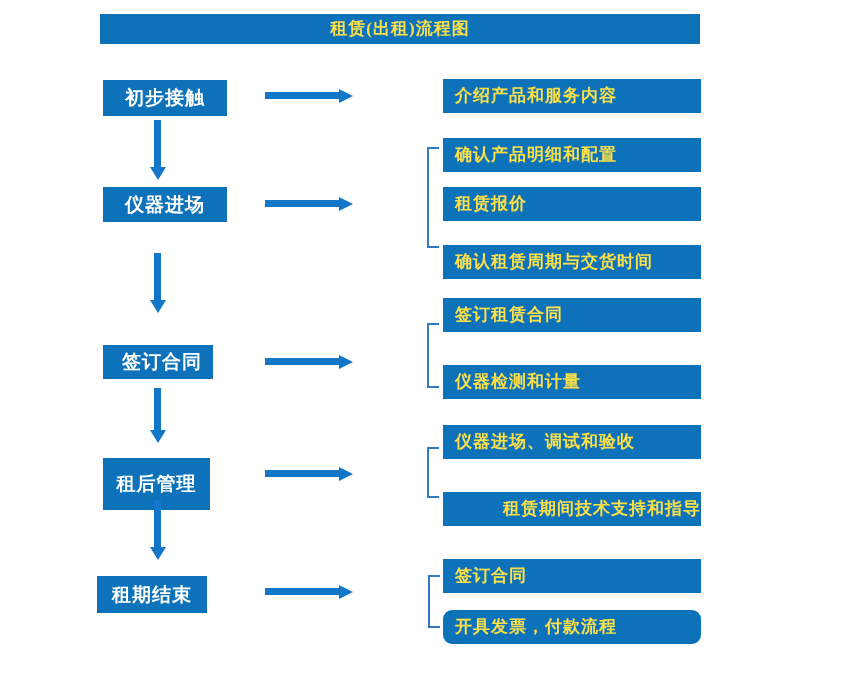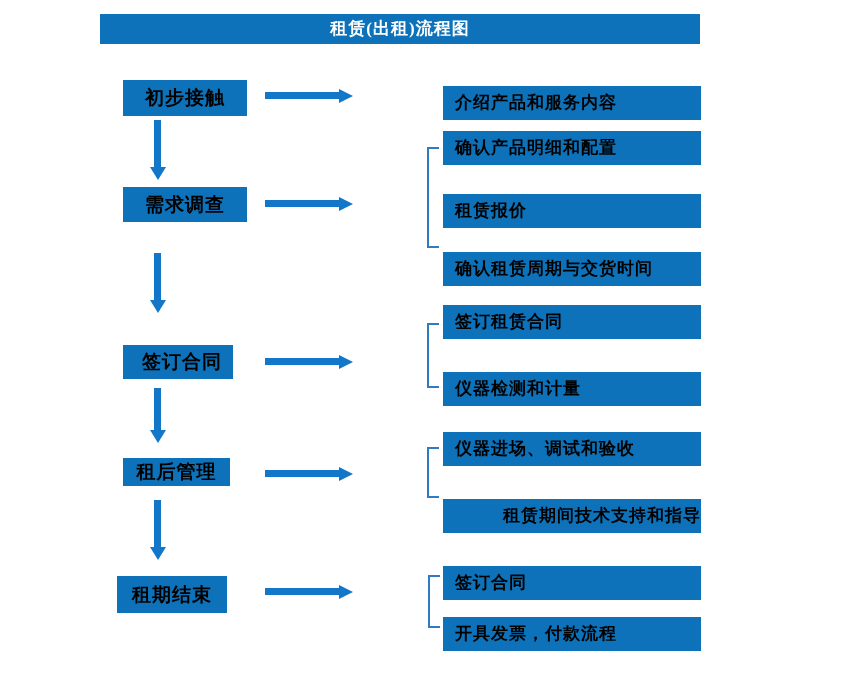--- a/index.html
+++ b/index.html
@@ -11,47 +11,45 @@
   }
   #canvas {
     position: relative;
     width: 844px; height: 688px;
     background: #ffffff;
   }
   .title-bar {
     position: absolute;
     left: 100px; top: 14px; width: 600px; height: 30px;
     background: var(--box-blue, #0D72B9);
-    color: #ffffff;
+    color: #fde047;
     font-size: 17px; font-weight: bold;
     text-align: center; line-height: 30px;
     letter-spacing: 1px;
   }
   .stage-box {
     position: absolute;
     background: var(--box-blue, #0D72B9);
-    color: #000000;
+    color: #ffffff;
     font-size: 19px; font-weight: bold;
     text-align: center;
     display: flex; align-items: center; justify-content: center;
     letter-spacing: 1px;
     box-sizing: border-box;
-    margin-left: 20px;
   }
   .out-box {
     position: absolute;
     left: 443px; width: 258px; height: 34px;
     background: var(--box-blue, #0D72B9);
-    color: #000000;
+    color: #fde047;
     font-size: 17px; font-weight: bold;
     line-height: 34px;
     padding-left: 12px;
     letter-spacing: 1px;
     box-sizing: border-box;
-    margin-top: 7px;
   }
   .v-arrow {
     position: absolute;
     width: 7px;
     background: var(--arrow-blue, #1277C8);
   }
   .v-arrow::after {
     content: '';
     position: absolute;
     top: 100%; left: 50%;
@@ -84,49 +82,49 @@
   }
 </style>
 </head>
 <body>
 
 <div id="canvas">
 
   <div class="title-bar">租赁(出租)流程图</div>
 
   <div class="stage-box" style="left:103px; top:80px;  width:124px; height:36px;">初步接触</div>
-  <div class="stage-box" style="left:103px; top:187px; width:124px; height:35px;">需求调查</div>
+  <div class="stage-box" style="left:103px; top:187px; width:124px; height:35px;">仪器进场</div>
   <div class="stage-box" style="left:103px; top:345px; width:110px; height:34px;padding-left:8px;">签订合同</div>
-  <div class="stage-box" style="left:103px; top:458px; width:107px; height:28px;">租后管理</div>
+  <div class="stage-box" style="left:103px; top:458px; width:107px; height:52px;">租后管理</div>
   <div class="stage-box" style="left:97px; top:576px; width:110px; height:37px;">租期结束</div>
 
   <div class="v-arrow" style="left:154px; top:120px; height:47px;"></div>
   <div class="v-arrow" style="left:154px; top:253px; height:47px;"></div>
   <div class="v-arrow" style="left:154px; top:388px; height:42px;"></div>
   <div class="v-arrow" style="left:154px; top:500px; height:47px;"></div>
 
   <div class="h-arrow" style="left:265px; top:92px;"></div>
   <div class="h-arrow" style="left:265px; top:200px;"></div>
   <div class="h-arrow" style="left:265px; top:358px;"></div>
   <div class="h-arrow" style="left:265px; top:470px;"></div>
   <div class="h-arrow" style="left:265px; top:588px;"></div>
 
   <div class="bracket" style="left:427px; top:147px; height:101px;"></div>
   <div class="bracket" style="left:427px; top:323px; height:65px;"></div>
   <div class="bracket" style="left:427px; top:447px; height:51px;"></div>
   <div class="bracket" style="left:428px; top:575px; height:53px;"></div>
 
   <div class="out-box" style="top:79px;">介绍产品和服务内容</div>
 
-  <div class="out-box" style="top:124px;">确认产品明细和配置</div>
+  <div class="out-box" style="top:138px;">确认产品明细和配置</div>
   <div class="out-box" style="top:187px;">租赁报价</div>
   <div class="out-box" style="top:245px;">确认租赁周期与交货时间</div>
 
   <div class="out-box" style="top:298px;">签订租赁合同</div>
   <div class="out-box" style="top:365px;">仪器检测和计量</div>
 
   <div class="out-box" style="top:425px;">仪器进场、调试和验收</div>
   <div class="out-box" style="top:492px;text-align:right;">租赁期间技术支持和指导</div>
 
   <div class="out-box" style="top:559px;">签订合同</div>
-  <div class="out-box" style="top:610px;">开具发票，付款流程</div>
+  <div class="out-box" style="top:610px;border-radius:9px;">开具发票，付款流程</div>
 
 </div>
 
 </body></html>

